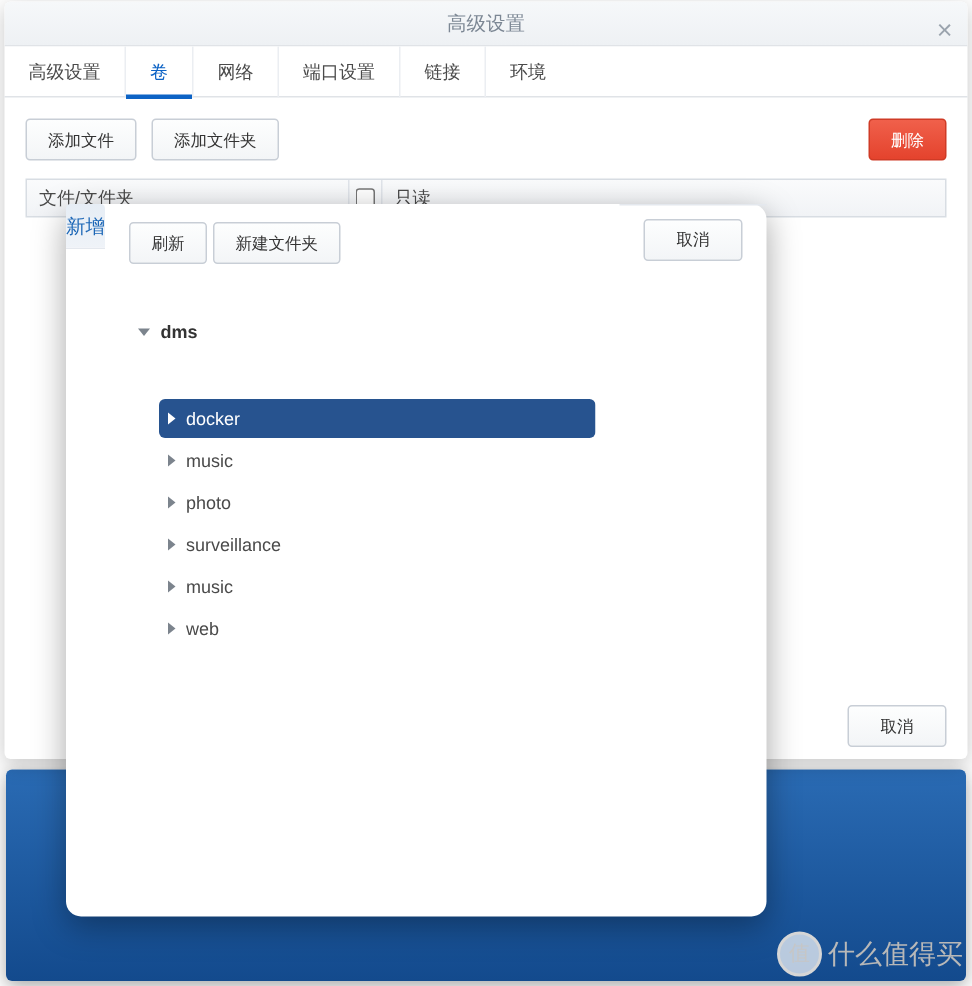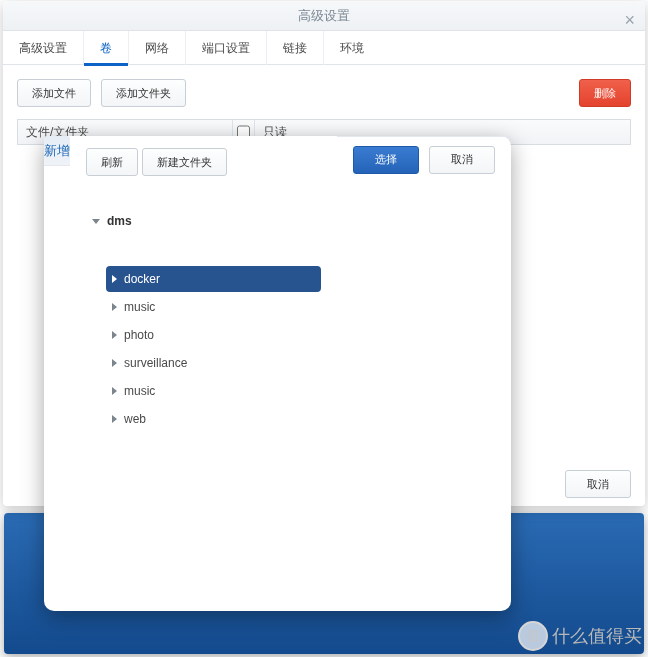--- a/index.html
+++ b/index.html
@@ -336,21 +336,20 @@
           <span>music</span>
         </div>
         <div class="tree-node">
           <span class="arrow"></span>
           <span>web</span>
         </div>
       </div>
     </div>
   </div>
   <div class="dialog-footer">
-    <button class="btn primary">选择</button>
     <button class="btn plain">取消</button>
   </div>
 </div>
 
 <div class="watermark">
   <span class="badge">值</span>
   <span>什么值得买</span>
 </div>
 
 </body></html>

